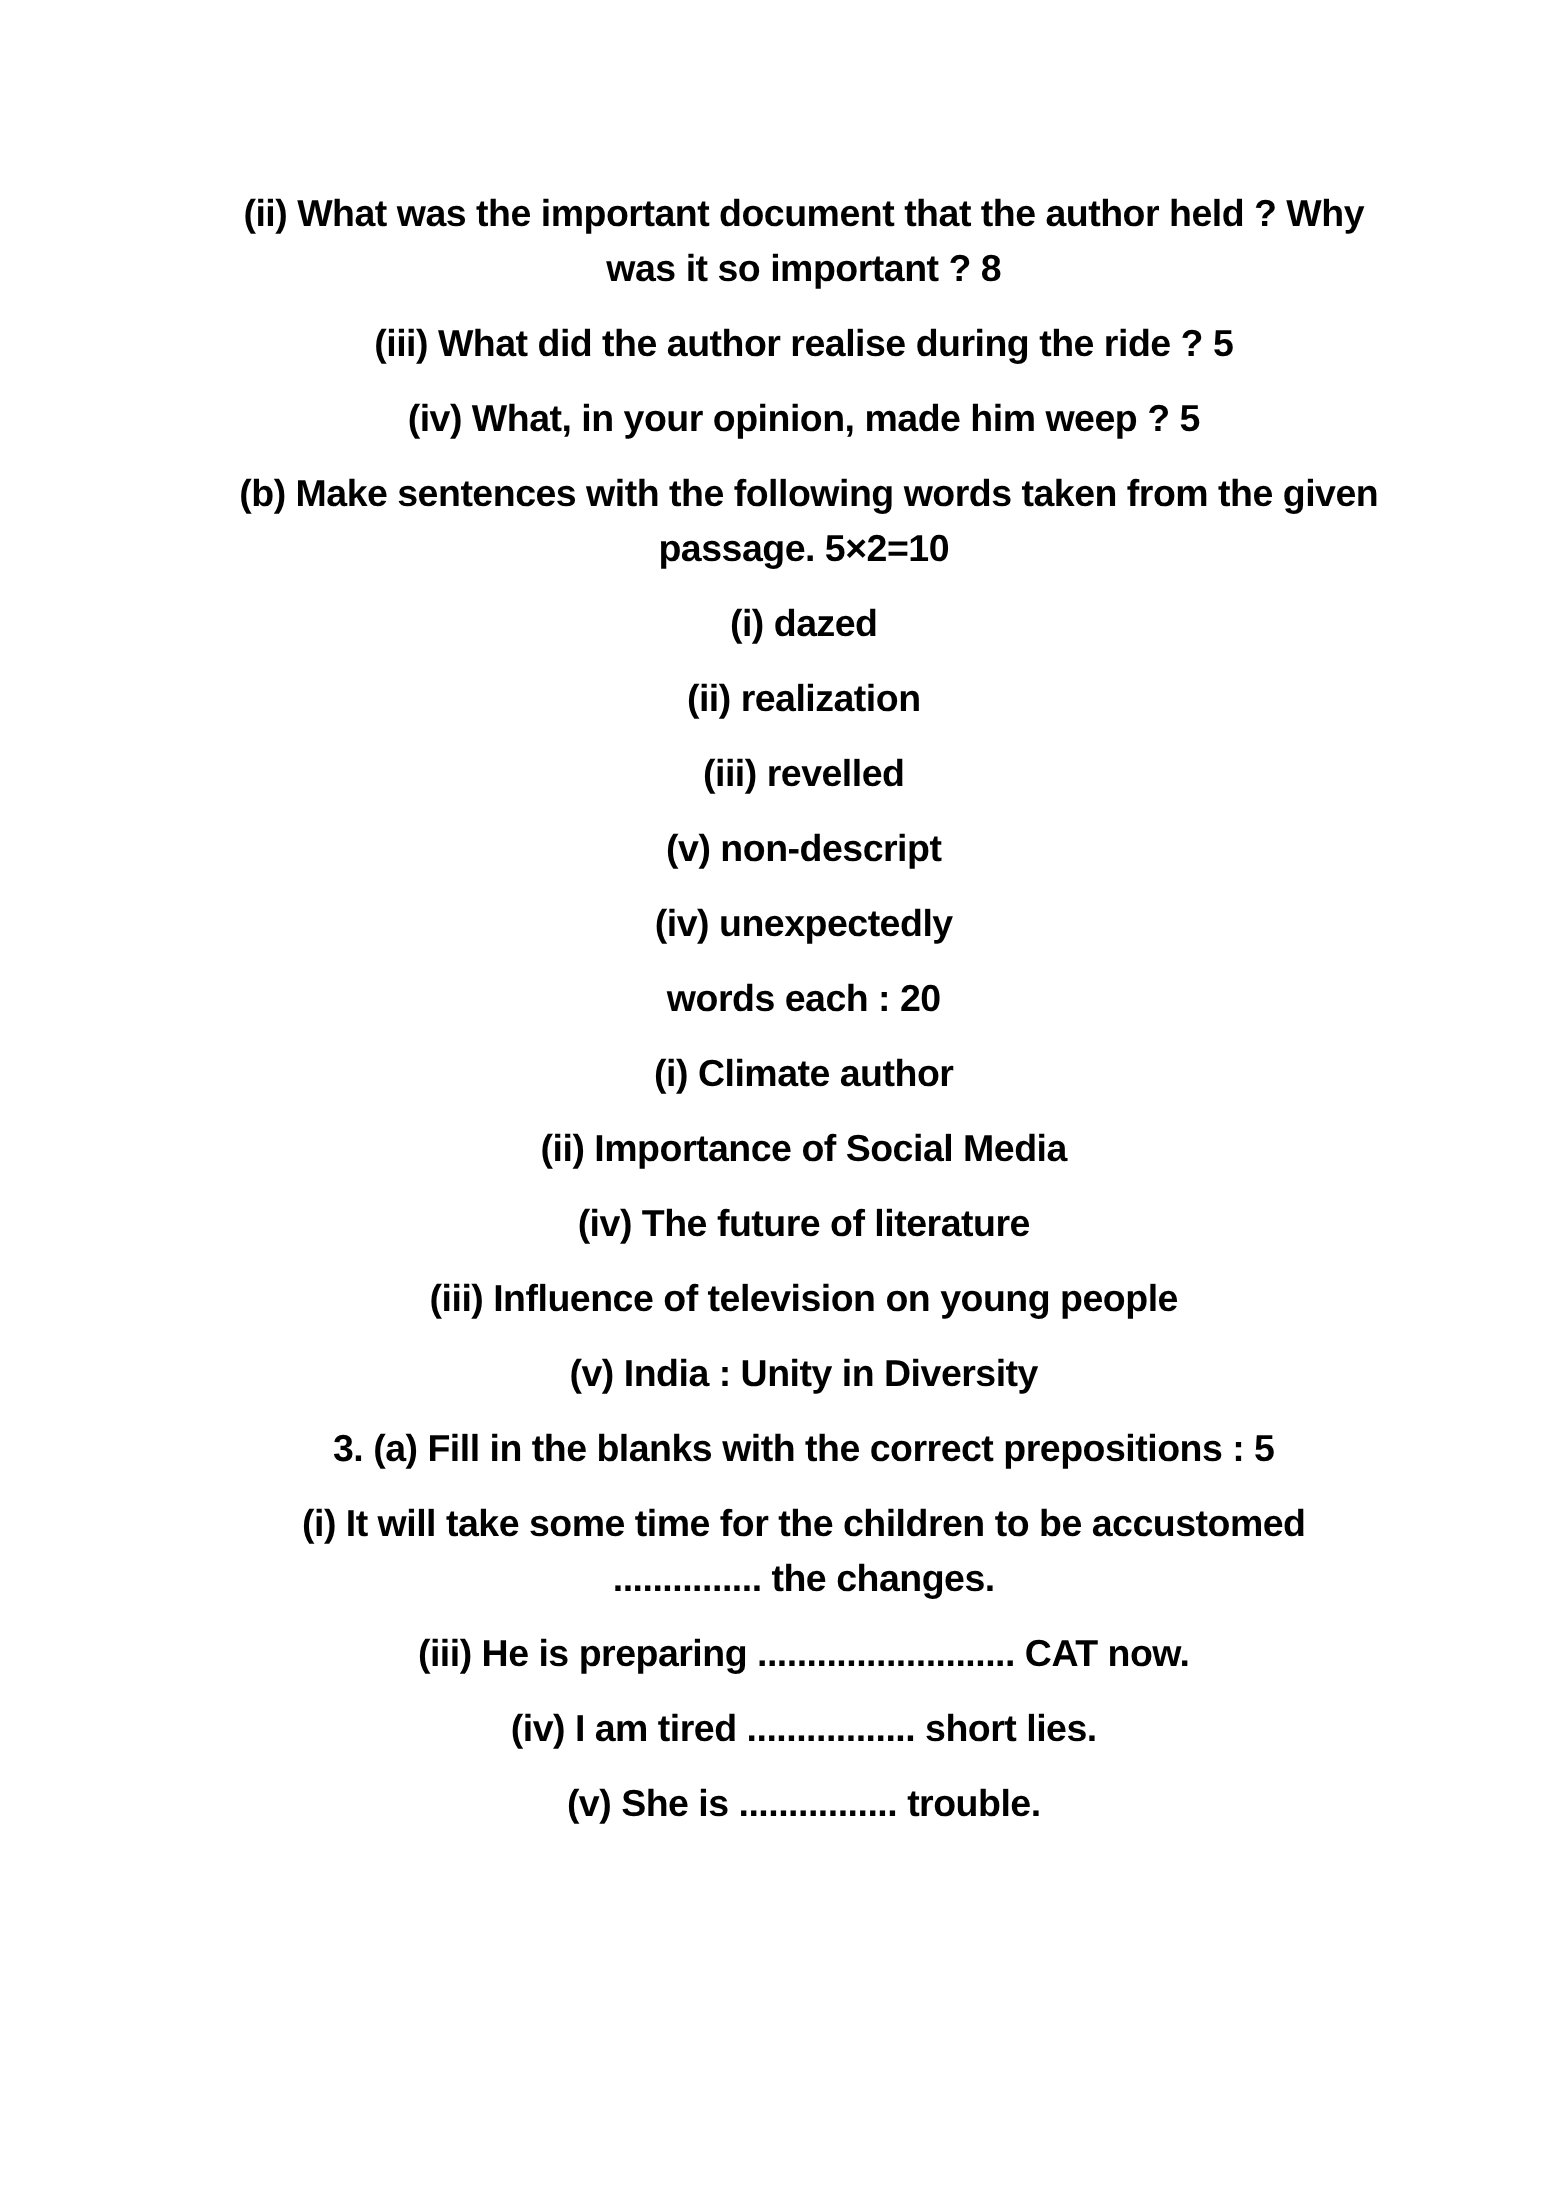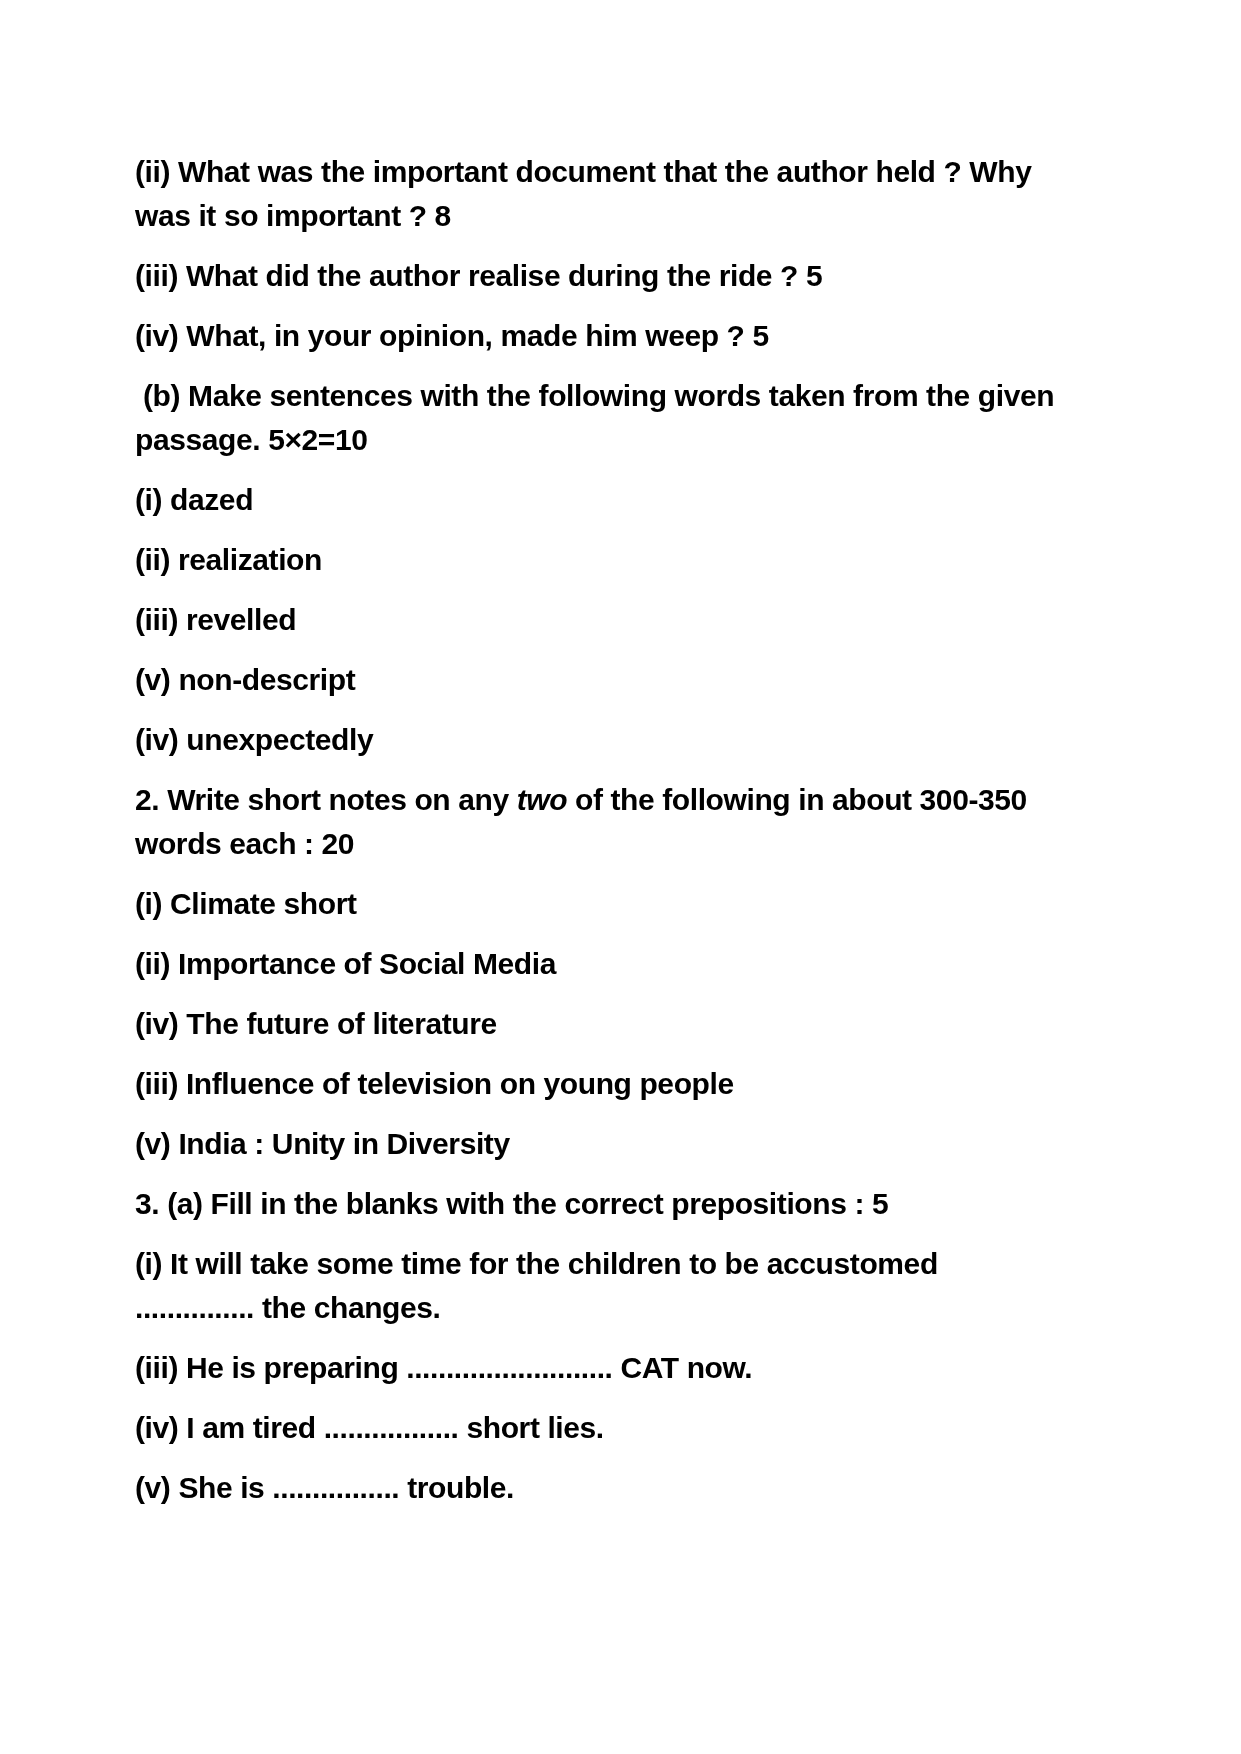--- a/index.html
+++ b/index.html
@@ -14,20 +14,21 @@
     height: 1754px;
     background: #ffffff;
     padding: 150px 90px 0 135px;
     font-family: "Liberation Sans", "DejaVu Sans", sans-serif;
     font-weight: 700;
     font-size: 30px;
     line-height: 44px;
     letter-spacing: -0.4px;
     color: #000000;
     overflow: hidden;
+    text-align: center;
   }
   .para { margin: 0 0 16px 0; }
   .line { white-space: pre; }
   .indent-sp { padding-left: 8px; }
   .em { font-style: italic; }
 </style>
 </head>
 <body>
 
 <div class="page">
@@ -64,26 +65,25 @@
 
   <div class="para">
     <div class="line">(v) non-descript</div>
   </div>
 
   <div class="para">
     <div class="line">(iv) unexpectedly</div>
   </div>
 
   <div class="para">
-    <div class="line"><span>2. Write short notes on any </span><span class="em">two</span><span> of the following in about 300-350</span></div>
     <div class="line">words each : 20</div>
   </div>
 
   <div class="para">
-    <div class="line">(i) Climate short</div>
+    <div class="line">(i) Climate author</div>
   </div>
 
   <div class="para">
     <div class="line">(ii) Importance of Social Media</div>
   </div>
 
   <div class="para">
     <div class="line">(iv) The future of literature</div>
   </div>
 

